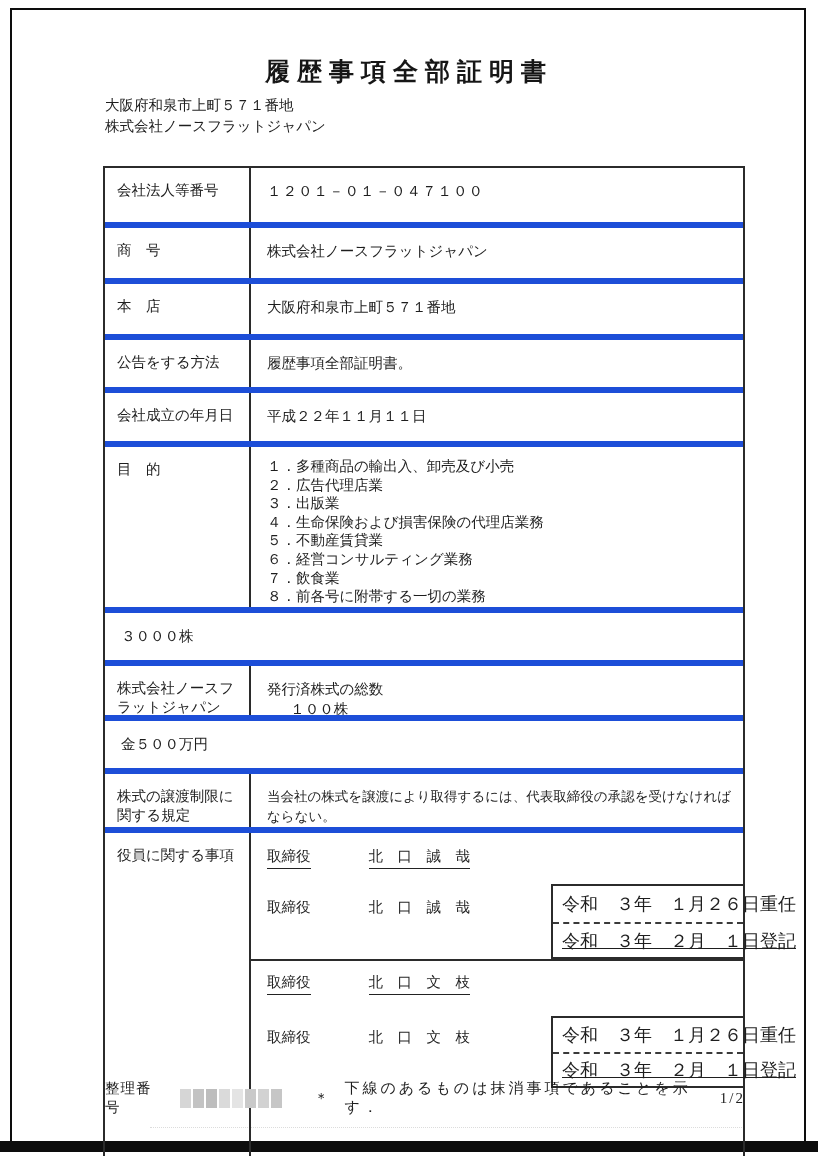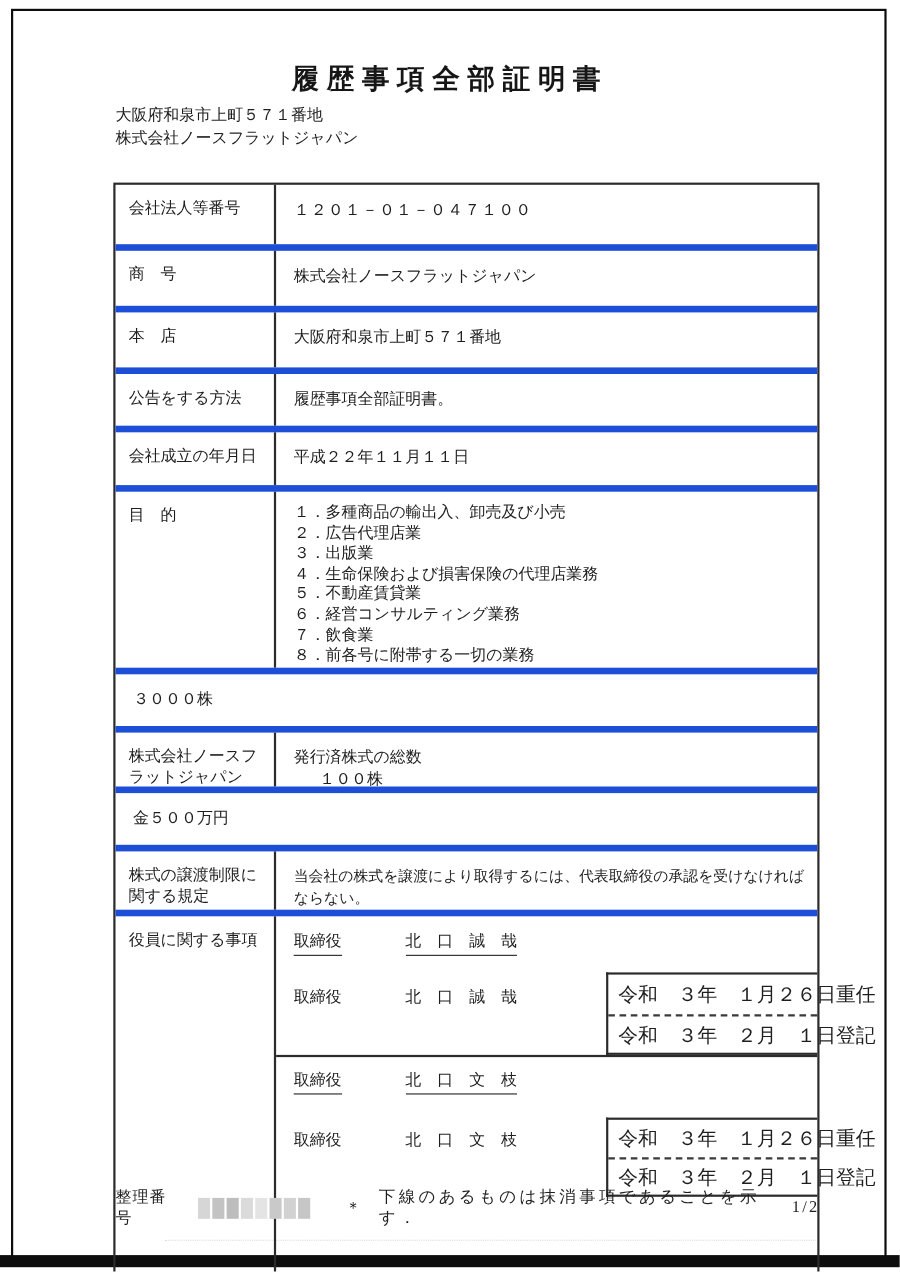--- a/index.html
+++ b/index.html
@@ -48,21 +48,21 @@
   .second .line-a{top:11px;}
   .second .line-b{top:66px;}
   .ul{border-bottom:1.5px solid #222;padding-bottom:2px;}
   .date-box{position:absolute;right:0;width:192px;box-sizing:border-box;
             border:2px solid #2b2b2b;border-right:none;font-size:18px;}
   .first .date-box{top:51px;height:75px;}
   .second .date-box{top:55px;height:72px;}
   .date-row{display:flex;align-items:center;padding-left:9px;box-sizing:border-box;white-space:nowrap;}
   .first .date-row{height:36px;}
   .second .date-row{height:34px;}
-  .date-row + .date-row{border-top:2px dashed #3a3a3a;}
+  .date-row + .date-row{border-top:2px dashed #3a3a3a;text-decoration:underline;}
 
   
   .footer{position:absolute;left:105px;top:1086px;width:640px;height:24px;
           display:flex;align-items:center;font-size:14.5px;}
   .serial-label{letter-spacing:1px;font-family:Liberation Serif, serif;}
   .redacted-serial{display:flex;gap:2px;margin-left:14px;width:104px;height:19px;filter:blur(0.6px);}
   .redacted-serial span{flex:1;}
   .redacted-serial span:nth-child(1){background:#d6d6d6;}
   .redacted-serial span:nth-child(2){background:#c3c3c3;}
   .redacted-serial span:nth-child(3){background:#bdbdbd;}

